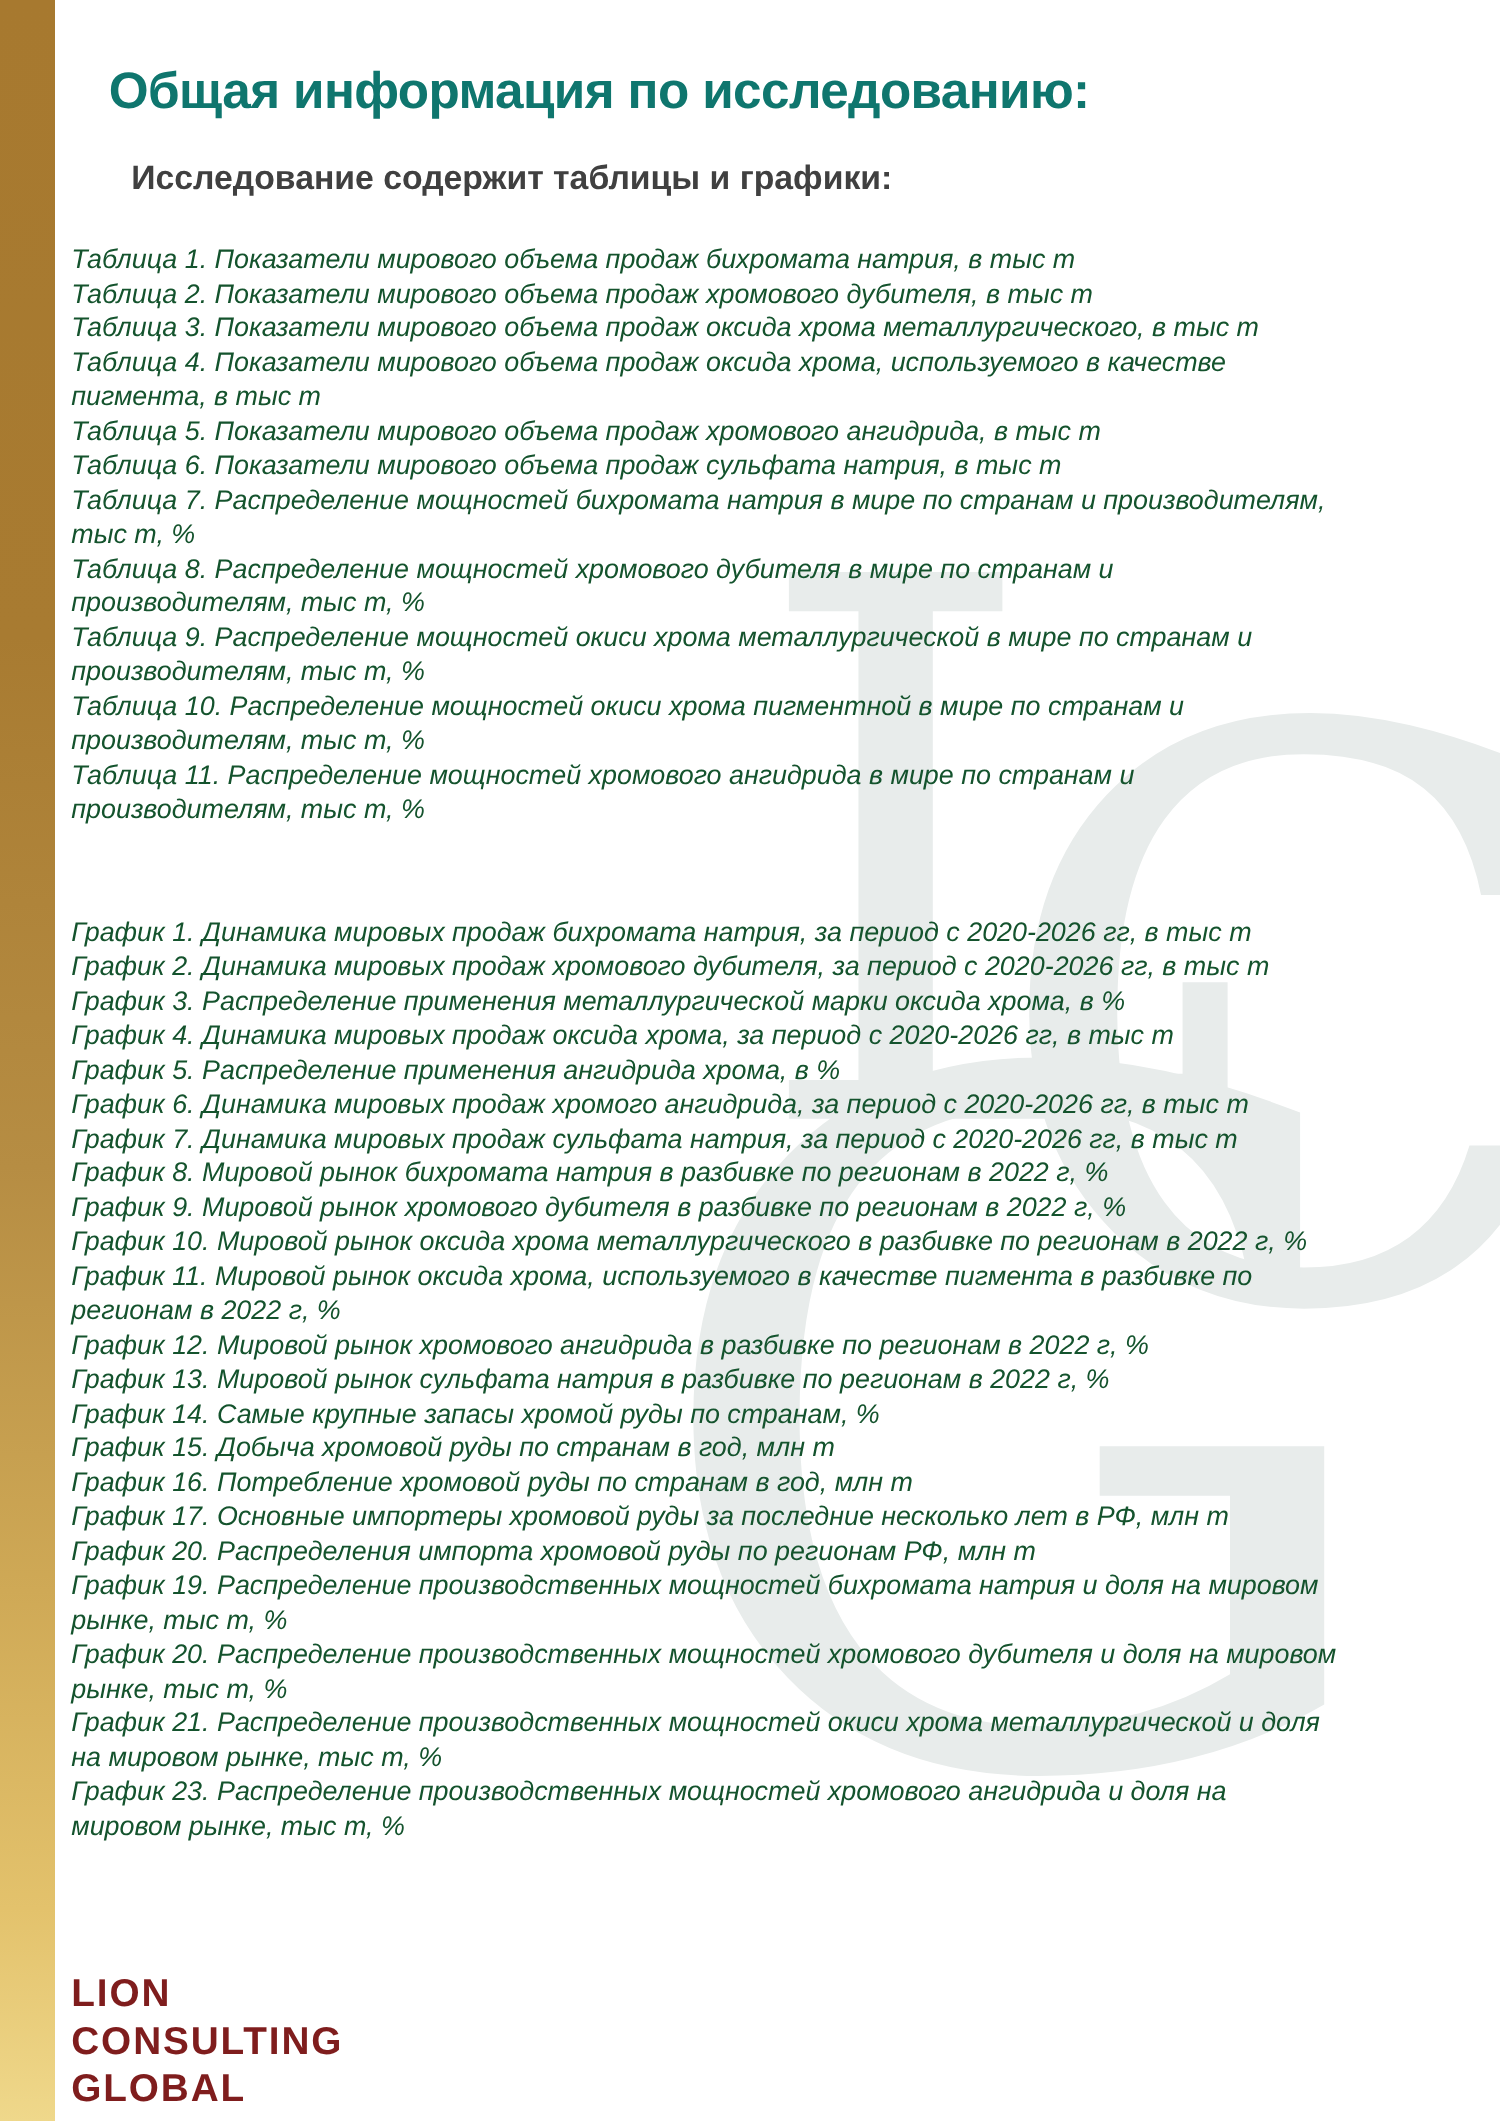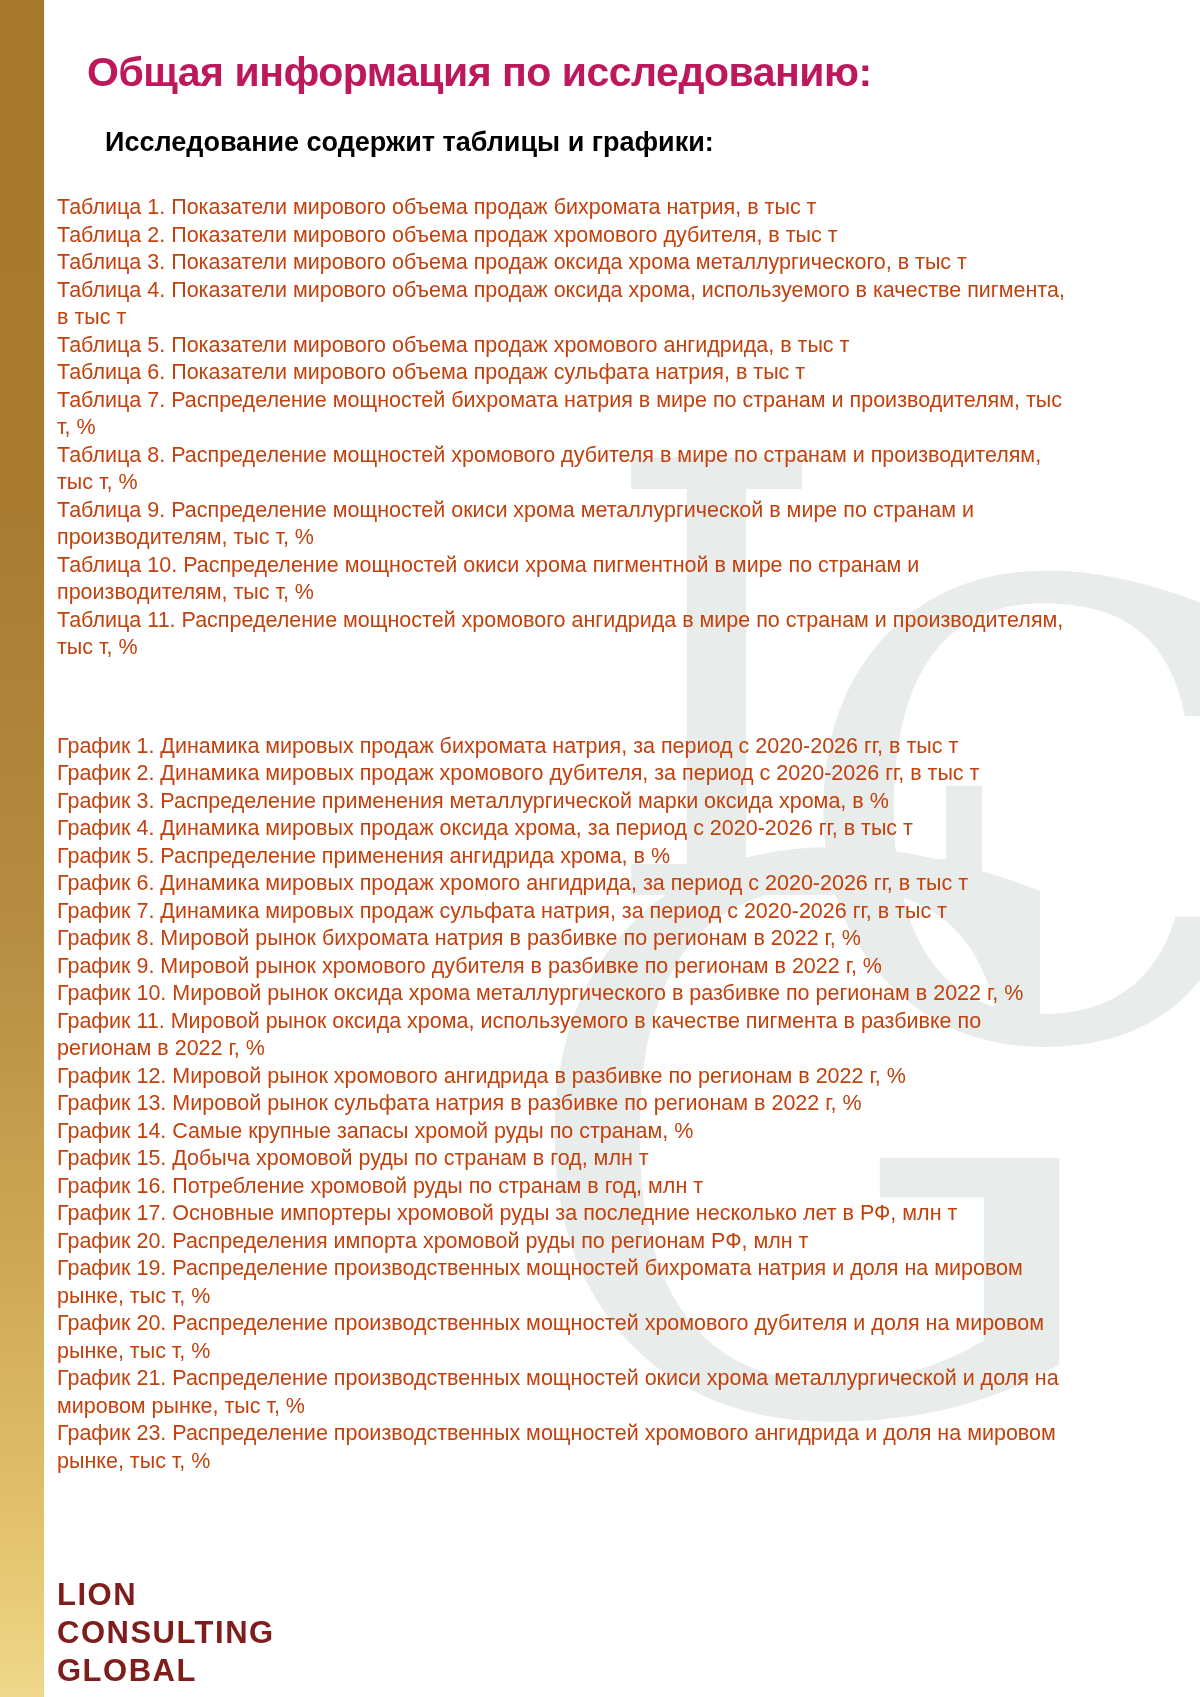--- a/index.html
+++ b/index.html
@@ -23,31 +23,31 @@
   .watermark span{position:absolute;line-height:1;font-weight:400;}
   .wm-l{left:598px;top:388px;font-size:600px;}
   .wm-c{left:788px;top:505px;font-size:630px;}
   .wm-g{left:512px;top:768px;font-size:760px;}
   .content{
     position:absolute;left:57px;top:48px;width:1012px;z-index:1;
   }
   .page-title{
     margin:0 0 0 30px;
     font-size:41px;line-height:48px;font-weight:bold;
-    color:#be185d;letter-spacing:-0.5px;
+    color:#0f766e;letter-spacing:-0.5px;
   }
   .section-subtitle{
     margin:30px 0 0 48px;
     font-size:27px;line-height:32px;font-weight:bold;
-    color:#000000;
+    color:#404040;
   }
   .list{margin-top:36px;}
   .list.charts{margin-top:71px;}
   .list-item{
-    font-size:21.5px;line-height:27.5px;color:#c2410c;
+    font-size:21.5px;line-height:27.5px;color:#14532d;font-style:italic;
   }
   .logo{
     position:absolute;left:57px;top:1576px;z-index:2;
     font-weight:bold;font-size:31px;line-height:38px;letter-spacing:1.5px;
     color:#7f1d1d;
   }
   .logo .logo-line{white-space:nowrap;}
 </style>
 </head>
 <body>

